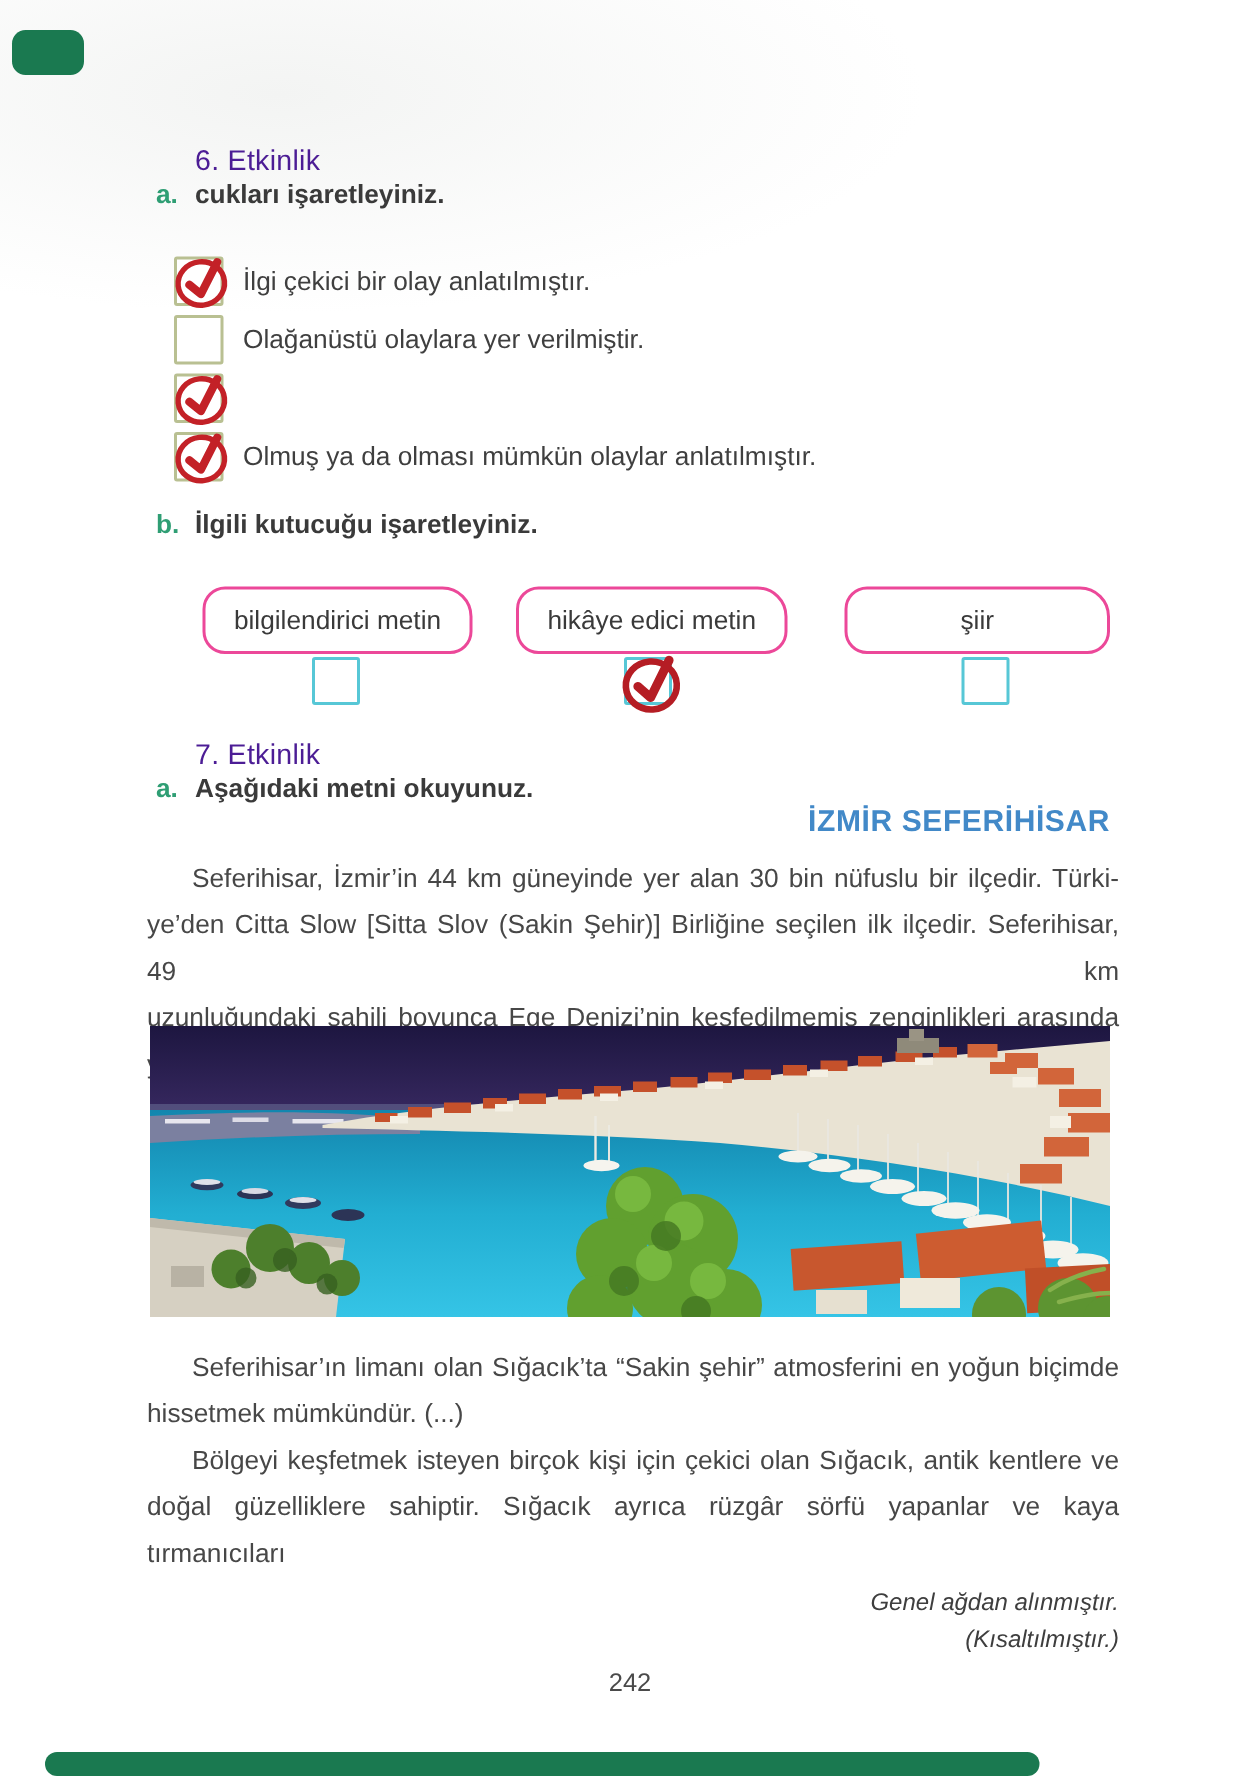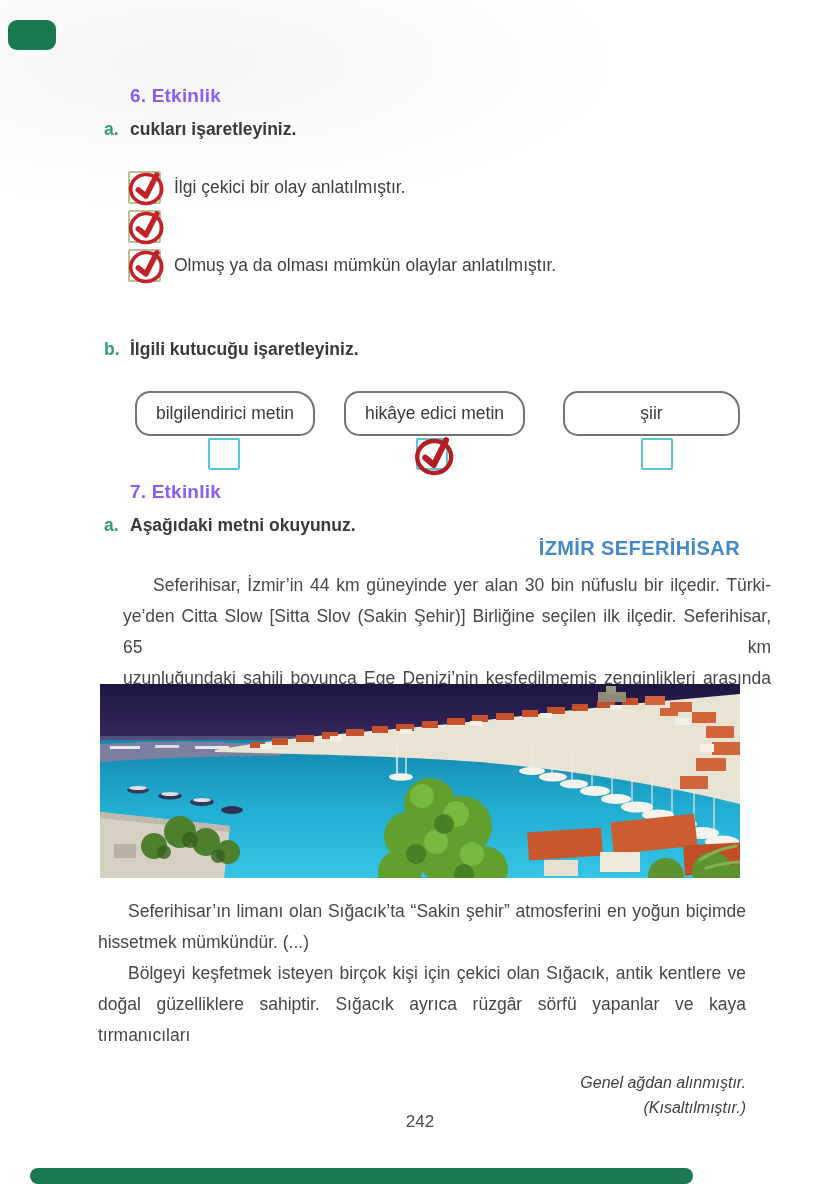--- a/index.html
+++ b/index.html
@@ -17,54 +17,54 @@
   .corner-badge{
     position:absolute;left:8px;top:20px;width:48px;height:30px;
     background:#1a7950;border-radius:9px;
   }
   .bottom-bar{
     position:absolute;left:30px;top:1168px;width:663px;height:16px;
     background:#1a7950;border-radius:8px;
   }
   .act-title{
     position:absolute;left:130px;
-    font-size:19px;font-weight:bold;color:#8b5cf6;letter-spacing:.2px;
+    font-size:19px;font-weight:normal;color:#4c1d95;letter-spacing:.2px;margin-top:12px;
   }
   #act6-title{top:85px;}
   #act7-title{top:481px;}
   .lettered{
     position:absolute;left:104px;width:650px;display:flex;
   }
   .marker{
     width:26px;flex:0 0 26px;
     font-size:17.5px;font-weight:bold;color:#2f9e74;line-height:30px;
   }
   .ltext{flex:1;font-size:17.5px;font-weight:bold;color:#3a3a3a;line-height:30px;}
   .jline{text-align:justify;text-align-last:justify;}
   .jline.last{text-align-last:left;}
   .jline.ind{padding-left:30px;}
   #item-a6{top:114px;}
   #item-b6{top:334px;}
   #item-a7{top:510px;}
   .checklist{position:absolute;left:116px;top:168px;width:700px;}
-  .chk-row{position:relative;height:39px;display:flex;align-items:center;margin-left:12px;}
+  .chk-row{position:relative;height:39px;display:flex;align-items:center;}
   .chk-box{
     position:relative;width:29px;height:29px;flex:0 0 29px;
     border:2px solid #b9c092;border-radius:2px;background:#fff;
   }
   .chk-mark{
     position:absolute;left:-6px;top:-8px;width:44px;height:44px;
     transform:rotate(-6deg);
   }
   .chk-label{
     margin-left:13px;font-size:17.5px;color:#3f3f3f;white-space:nowrap;
   }
   .opt-box{
     position:absolute;top:391px;height:41px;
-    border:2px solid #737373;border-radius:15px;border-top-right-radius:20px;
+    border:2px solid #ec4899;border-radius:15px;border-top-right-radius:20px;
     display:flex;align-items:center;justify-content:center;
     font-size:17.5px;color:#3a3a3a;background:#fff;
   }
   #opt-box-0{left:135px;width:176px;}
   #opt-box-1{left:344px;width:177px;}
   #opt-box-2{left:563px;width:173px;}
   .opt-chk{
     position:absolute;top:438px;width:28px;height:28px;
     border:2px solid #57c7d6;border-radius:2px;background:#fff;
   }
@@ -74,28 +74,28 @@
   .opt-mark{
     position:absolute;left:-10px;top:-12px;width:52px;height:52px;
     transform:rotate(-4deg);
   }
   .reading-title{
     position:absolute;left:100px;top:537px;width:640px;
     text-align:right;font-size:20px;font-weight:bold;color:#4289c8;
     letter-spacing:.4px;
   }
   .bodytext{font-size:17.5px;color:#474747;line-height:31px;}
-  #para1{position:absolute;left:98px;top:570px;width:648px;margin-left:25px;}
+  #para1{position:absolute;left:98px;top:570px;width:648px;}
   .photo-frame{
     position:absolute;left:100px;top:684px;width:640px;height:194px;overflow:hidden;
   }
   .photo-frame svg{display:block;width:100%;height:100%;}
   #text-col2{position:absolute;left:98px;top:896px;width:648px;}
   .credits{
-    margin-top:19px;text-align:right;font-style:italic;
+    margin-top:5px;text-align:right;font-style:italic;
     font-size:16px;color:#3e3e3e;line-height:25px;
   }
   .pagenum{
     position:absolute;left:100px;top:1112px;width:640px;
     text-align:center;font-size:17px;color:#4a4a4a;
   }
 </style>
 </head>
 <body>
 
@@ -116,33 +116,39 @@
     <div class="chk-box">
       <svg class="chk-mark" viewBox="0 0 44 44">
         <ellipse cx="22" cy="24" rx="15.5" ry="14.5" fill="none" stroke="#c32127" stroke-width="3.6"></ellipse>
         <path d="M14 24 L21 31 L34 11" fill="none" stroke="#c32127" stroke-width="5.4" stroke-linecap="round" stroke-linejoin="round"></path>
       </svg>
     </div>
     <div class="chk-label">İlgi çekici bir olay anlatılmıştır.</div>
   </div>
   <div class="chk-row">
     <div class="chk-box">
-      <svg class="chk-mark" viewBox="0 0 44 44">
-        <ellipse cx="22" cy="24" rx="15.5" ry="14.5" fill="none" stroke="#c32127" stroke-width="3.6"></ellipse>
-        <path d="M14 24 L21 31 L34 11" fill="none" stroke="#c32127" stroke-width="5.4" stroke-linecap="round" stroke-linejoin="round"></path>
-      </svg>
-    </div>
+      
+    </div>
+    <div class="chk-label">Olağanüstü olaylara yer verilmiştir.</div>
   </div>
   <div class="chk-row">
     <div class="chk-box">
       <svg class="chk-mark" viewBox="0 0 44 44">
         <ellipse cx="22" cy="24" rx="15.5" ry="14.5" fill="none" stroke="#c32127" stroke-width="3.6"></ellipse>
         <path d="M14 24 L21 31 L34 11" fill="none" stroke="#c32127" stroke-width="5.4" stroke-linecap="round" stroke-linejoin="round"></path>
       </svg>
     </div>
+  </div>
+  <div class="chk-row">
+    <div class="chk-box">
+      <svg class="chk-mark" viewBox="0 0 44 44">
+        <ellipse cx="22" cy="24" rx="15.5" ry="14.5" fill="none" stroke="#c32127" stroke-width="3.6"></ellipse>
+        <path d="M14 24 L21 31 L34 11" fill="none" stroke="#c32127" stroke-width="5.4" stroke-linecap="round" stroke-linejoin="round"></path>
+      </svg>
+    </div>
     <div class="chk-label">Olmuş ya da olması mümkün olaylar anlatılmıştır.</div>
   </div>
 </div>
 
 <div class="lettered" id="item-b6">
   <div class="marker">b.</div>
   <div class="ltext">
     <div class="jline last">İlgili kutucuğu işaretleyiniz.</div>
   </div>
 </div>
@@ -168,21 +174,21 @@
 
 <div class="lettered" id="item-a7">
   <div class="marker">a.</div>
   <div class="ltext">Aşağıdaki metni okuyunuz.</div>
 </div>
 
 <div class="reading-title">İZMİR SEFERİHİSAR</div>
 
 <div class="bodytext" id="para1">
     <div class="jline ind">Seferihisar, İzmir’in 44 km güneyinde yer alan 30 bin nüfuslu bir ilçedir. Türki-</div>
-    <div class="jline">ye’den Citta Slow [Sitta Slov (Sakin Şehir)] Birliğine seçilen ilk ilçedir. Seferihisar, 65 km</div>
+    <div class="jline">ye’den Citta Slow [Sitta Slov (Sakin Şehir)] Birliğine seçilen ilk ilçedir. Seferihisar, 49 km</div>
     <div class="jline">uzunluğundaki sahili boyunca Ege Denizi’nin keşfedilmemiş zenginlikleri arasında</div>
     <div class="jline last">yer alır. (...)</div>
   </div>
 
 <div class="photo-frame" aria-label="Seferihisar Sığacık limanı ve koyu">
   <svg viewBox="0 0 640 194" preserveAspectRatio="none">
     <defs>
       <linearGradient id="sky" x1="0" y1="0" x2="0" y2="1">
         <stop offset="0" stop-color="#1d1640"></stop>
           <stop offset="1" stop-color="#3c2c66"></stop>

